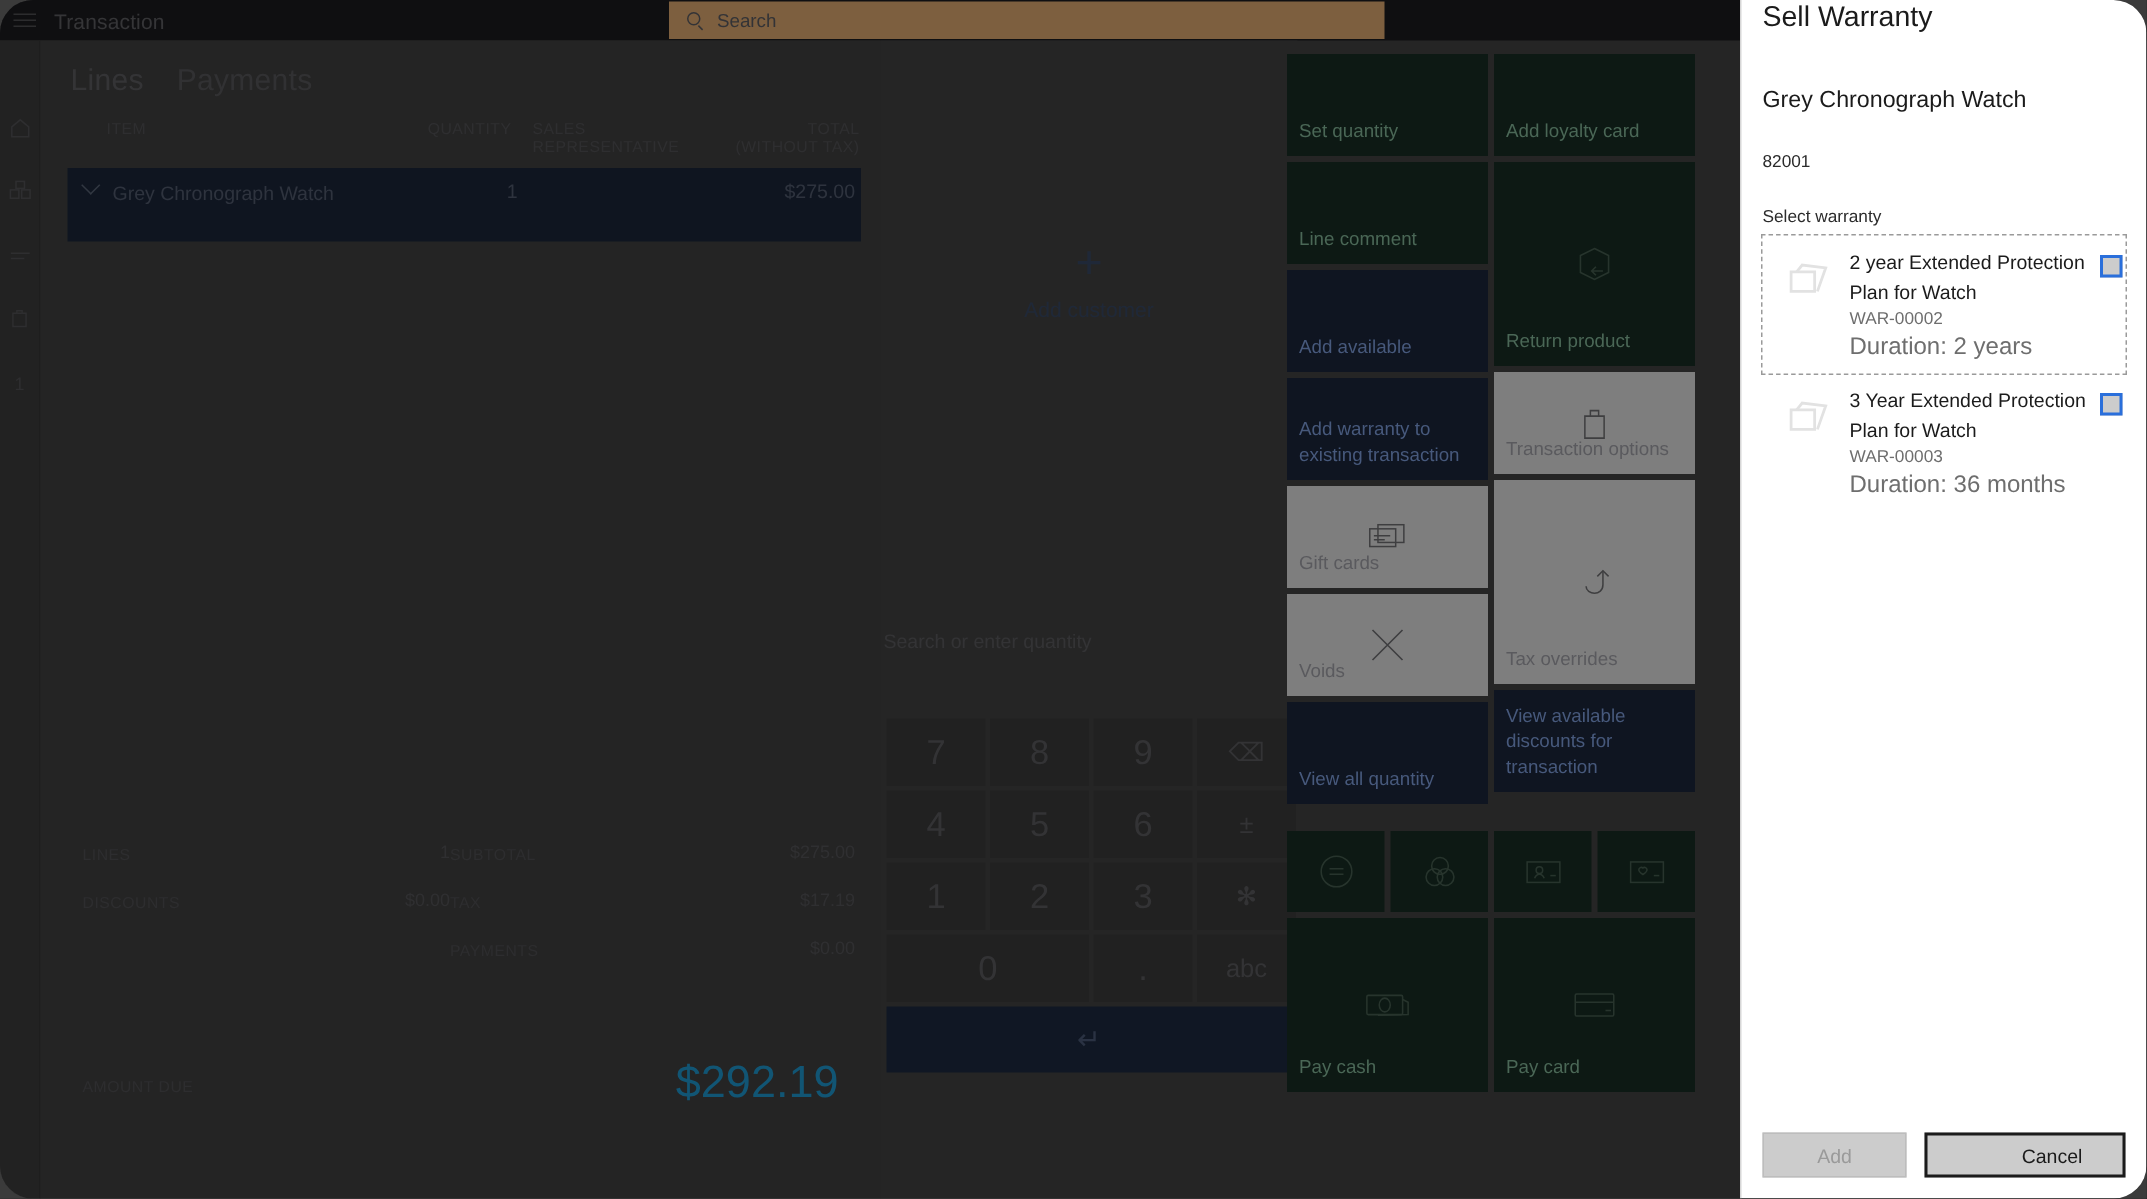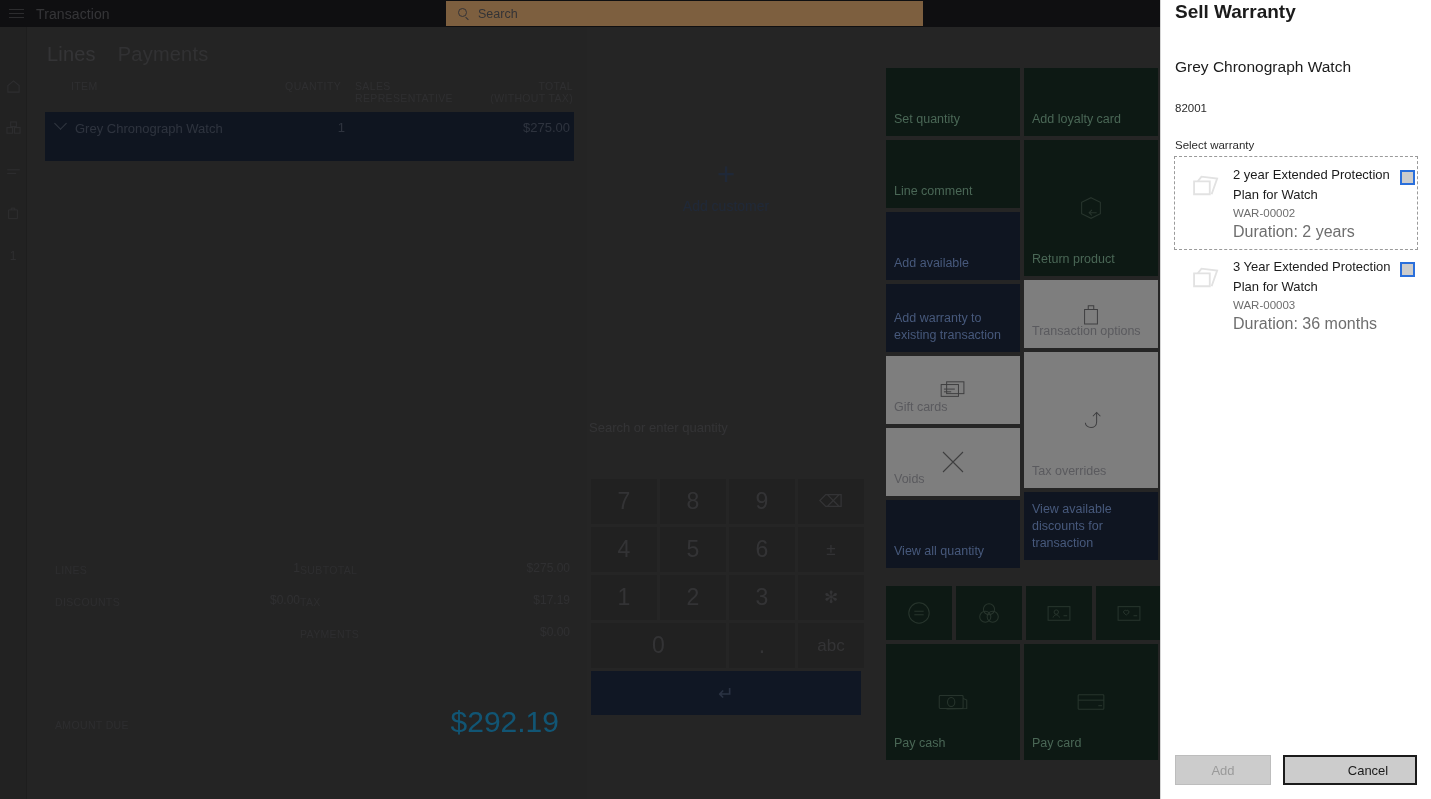--- a/index.html
+++ b/index.html
@@ -2,21 +2,21 @@
 <html><head>
 <meta charset="utf-8">
 <style>
   * { box-sizing: border-box; margin: 0; padding: 0; }
   html, body {
     width: 1431px; height: 799px;
     background: #3b3b3b;
     font-family: "Liberation Sans", sans-serif;
     overflow: hidden;
   }
-  #app { position: relative; width: 1431px; height: 799px; overflow: hidden; background: #3b3b3b; }
+  #app { position: relative; width: 1431px; height: 799px; overflow: hidden; background: #3b3b3b; border-radius: 22px; }
 
   
   .pos-layer { position: absolute; inset: 0; background: #3b3b3b; }
 
   
   .topbar {
     position: absolute; top: 0; left: 0; right: 0; height: 27px;
     background: #0b0b0f; display: flex; align-items: center;
   }
   .hamburger { width: 28px; display:flex; flex-direction:column; gap:3px; align-items:center; margin-left: 2px;}
@@ -89,21 +89,21 @@
   .kp {
     height:45px; background:#313131; color:#5a5a5e; display:flex;
     align-items:center; justify-content:center; font-size: 23px; font-weight:300;
   }
   .kp.w1 { width: 66px; }
   .kp.w2 { width: 135px; }
   .kp.small { font-size: 17px; }
   .kp.enter { width: 270px; height: 44px; background:#0d1c38; color:#45587c; font-size:19px; }
 
   
-  .tiles { position:absolute; left:886px; top:36px; width: 301px; margin-top: 32px; }
+  .tiles { position:absolute; left:858px; top:36px; width: 272px; }
   .t-row { display:flex; gap:4px; margin-bottom:4px; }
   .tile {
     position:relative; background:#052114; color:#4a6756; padding: 8px;
     display:flex; flex-direction:column; justify-content:flex-end;
   }
   .tile.blue { background:#0a1731; color:#47597c; }
   .tile.dark { background:#ffffff; color:#5a5a5e; }
   .tile .lbl { font-size: 12.5px; line-height: 17px; position:relative; z-index:2;}
   .tile .ic { position:absolute; left:0; right:0; top:0; bottom:0; display:flex; align-items:center; justify-content:center; }
   .tile .ic svg { stroke: currentColor; fill:none; stroke-width:1.1; opacity:.85;}
@@ -119,21 +119,21 @@
   .rr-lbl { font-size:8px; color:#4a4a4e; letter-spacing:.4px; }
 
   .dimmer { position:absolute; inset:0; background:rgba(20,20,20,.55); }
 
   
   .dialog {
     position:absolute; right:0; top:0; width: 271px; height: 799px;
     background:#ffffff; border-left:1px solid #d6d6d6;
     display:flex; flex-direction:column;
   }
-  .dlg-title { font-size: 19px; color:#1b1b1b; font-weight:700; padding: 0 0 0 14px; margin-top: 0; line-height: 24px;}
+  .dlg-title { font-size: 19px; color:#1b1b1b; font-weight:400; padding: 0 0 0 14px; margin-top: 0; line-height: 24px;}
   .dlg-body { padding: 0 14px; flex: 1; }
   .dlg-sub { font-size: 15.5px; color:#1b1b1b; margin-top: 34px; }
   .dlg-id { font-size: 11.5px; color:#2b2b2b; margin-top: 26px; }
   .dlg-sel { font-size: 11.5px; color:#2b2b2b; margin-top: 25px; }
 
   .war-list { margin-top: 6px; }
   .war-item { display:flex; padding: 8px 2px 8px 6px; position:relative; }
   .war-item.focused { outline: 1px dashed #9a9a9a; outline-offset: 0px; }
   .war-thumb { width: 52px; flex: 0 0 52px; display:flex; align-items:flex-start; justify-content:center; padding-top: 8px; }
   .war-thumb svg { stroke:#e2e2e2; fill:none; stroke-width:2; }

